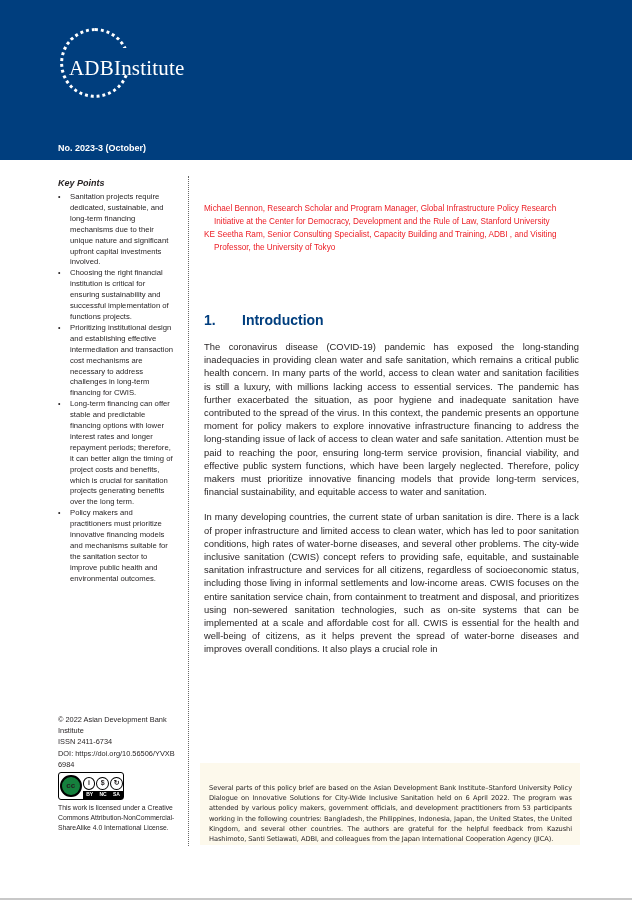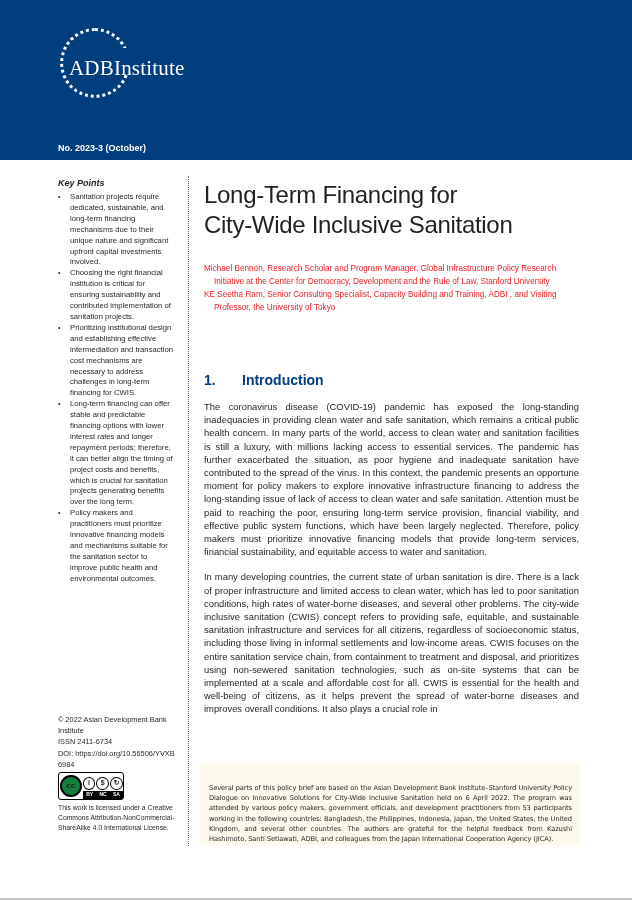--- a/index.html
+++ b/index.html
@@ -51,21 +51,21 @@
     <div class="logo-ring-mask"></div>
     <div class="logo-text">ADBInstitute</div>
   </div>
   <div class="issue">No. 2023-3 (October)</div>
 </div>
 
 <aside class="sidebar">
   <div class="kp-title">Key Points</div>
   <ul class="kp-list">
     <li class="kp-item">Sanitation projects require dedicated, sustainable, and long-term financing mechanisms due to their unique nature and significant upfront capital investments involved.</li>
-    <li class="kp-item">Choosing the right financial institution is critical for ensuring sustainability and contributed implementation of sanitation projects.</li>
+    <li class="kp-item">Choosing the right financial institution is critical for ensuring sustainability and successful implementation of functions projects.</li>
     <li class="kp-item">Prioritizing institutional design and establishing effective intermediation and transaction cost mechanisms are necessary to address challenges in long-term financing for CWIS.</li>
     <li class="kp-item">Long-term financing can offer stable and predictable financing options with lower interest rates and longer repayment periods; therefore, it can better align the timing of project costs and benefits, which is crucial for sanitation projects generating benefits over the long term.</li>
     <li class="kp-item">Policy makers and practitioners must prioritize innovative financing models and mechanisms suitable for the sanitation sector to improve public health and environmental outcomes.</li>
   </ul>
 </aside>
 
 <div class="copyright">
   <div>© 2022 Asian Development Bank Institute</div>
   <div>ISSN 2411-6734</div>
   <div style="word-break:break-all;">DOI: https://doi.org/10.56506/YVXB6984</div>
@@ -79,24 +79,20 @@
       <span>NC</span>
       <span>SA</span>
     </div>
   </div>
   <div class="license">This work is licensed under a Creative Commons Attribution-NonCommercial-ShareAlike 4.0 International License.</div>
 </div>
 
 <div class="divider"></div>
 
 <main class="main">
-  <h1 class="title">
-    <span>Long-Term Financing for</span><br>
-    <span>City-Wide Inclusive Sanitation</span>
-  </h1>
   <div class="authors">
     <div class="author-line">Michael Bennon, Research Scholar and Program Manager, Global Infrastructure Policy Research Initiative at the Center for Democracy, Development and the Rule of Law, Stanford University</div>
     <div class="author-line">KE Seetha Ram, Senior Consulting Specialist, Capacity Building and Training, ADBI , and Visiting Professor, the University of Tokyo</div>
   </div>
   <h2 class="section-head">
     <span class="section-num">1.</span>
     <span>Introduction</span>
   </h2>
   <p class="para">The coronavirus disease (COVID-19) pandemic has exposed the long-standing inadequacies in providing clean water and safe sanitation, which remains a critical public health concern. In many parts of the world, access to clean water and sanitation facilities is still a luxury, with millions lacking access to essential services. The pandemic has further exacerbated the situation, as poor hygiene and inadequate sanitation have contributed to the spread of the virus. In this context, the pandemic presents an opportune moment for policy makers to explore innovative infrastructure financing to address the long-standing issue of lack of access to clean water and safe sanitation. Attention must be paid to reaching the poor, ensuring long-term service provision, financial viability, and effective public system functions, which have been largely neglected. Therefore, policy makers must prioritize innovative financing models that provide long-term services, financial sustainability, and equitable access to water and sanitation.</p>
   <p class="para">In many developing countries, the current state of urban sanitation is dire. There is a lack of proper infrastructure and limited access to clean water, which has led to poor sanitation conditions, high rates of water-borne diseases, and several other problems. The city-wide inclusive sanitation (CWIS) concept refers to providing safe, equitable, and sustainable sanitation infrastructure and services for all citizens, regardless of socioeconomic status, including those living in informal settlements and low-income areas. CWIS focuses on the entire sanitation service chain, from containment to treatment and disposal, and prioritizes using non-sewered sanitation technologies, such as on-site systems that can be implemented at a scale and affordable cost for all. CWIS is essential for the health and well-being of citizens, as it helps prevent the spread of water-borne diseases and improves overall conditions. It also plays a crucial role in</p>

